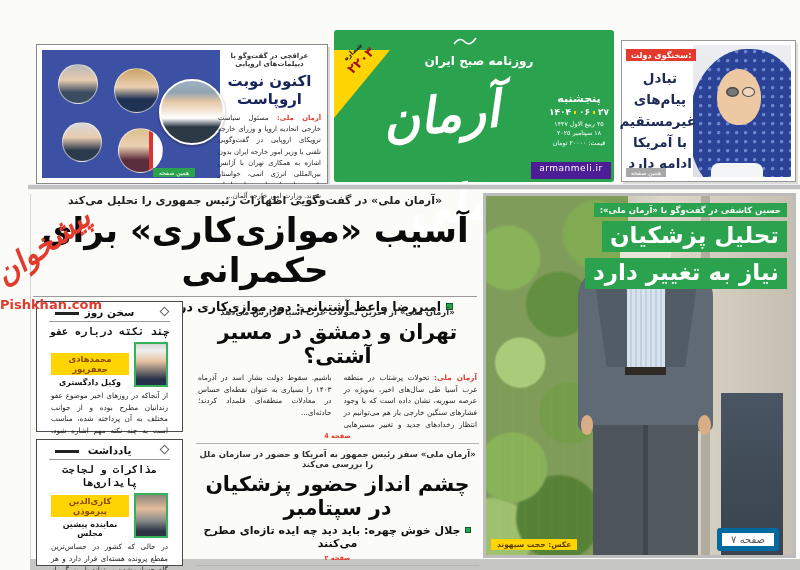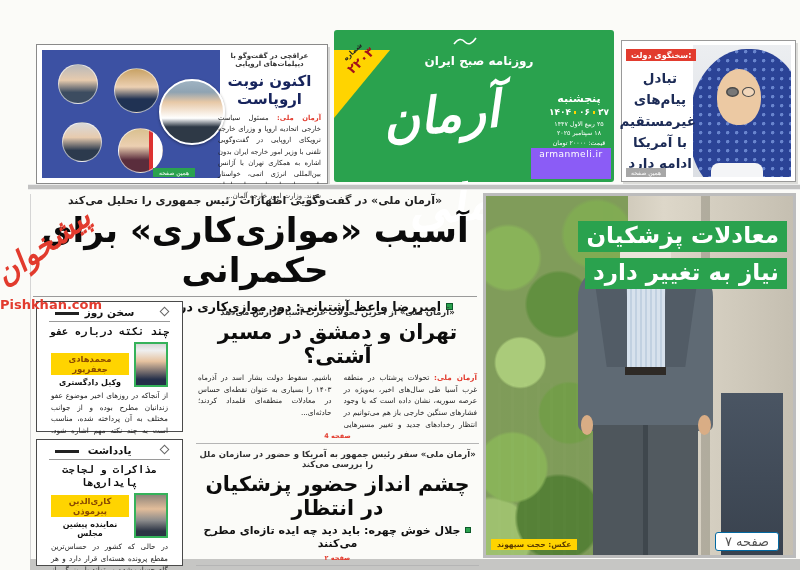--- a/index.html
+++ b/index.html
@@ -56,22 +56,22 @@
   .mast-logo { position:absolute; left:2px; top:40px; width:212px; height:110px;
     color:#fff; font-size:50px; font-weight:900; font-style:italic; text-align:center;
     transform:rotate(-6deg); letter-spacing:-2px; line-height:1.8; }
   .mast-date { position:absolute; right:5px; top:62px; width:60px; text-align:center;
     color:#fff; direction:rtl; z-index:5; }
   .mast-weekday { font-size:11px; font-weight:bold; letter-spacing:2px; }
   .date-row { display:flex; justify-content:center; align-items:center; gap:3px;
     direction:rtl; font-size:9px; font-weight:bold; margin-top:2px; }
   .ydot { width:3px; height:3px; background:#ffd400; display:inline-block; }
   .mast-small { font-size:6.3px; margin-top:2.5px; }
-  .mast-site { position:absolute; right:3px; bottom:3px; width:80px; height:31px;
-    background:#8b5cf6; color:#fff; font-size:9px; line-height:13px; text-align:center;
+  .mast-site { position:absolute; right:3px; bottom:3px; width:80px; height:17px;
+    background:#4c1d95; color:#fff; font-size:9px; line-height:13px; text-align:center;
     letter-spacing:.5px; z-index:5; }
 
   
   .gov-box { left:621px; top:40px; width:175px; height:142px; background:#fff;
     border:1px solid #999; box-shadow:2px 3px 0 rgba(0,0,0,.12); }
   .gov-photo { position:absolute; right:4px; top:4px; width:98px; height:132px;
     background:linear-gradient(180deg,#eceef1,#dcdfe4); overflow:hidden; }
   .hijab { position:absolute; right:-14px; top:4px; width:116px; height:150px;
     background:radial-gradient(circle at 30% 30%, rgba(120,150,220,.8) 1.5px, transparent 2px) 0 0/9px 9px,#2b4396;
     border-radius:50% 46% 42% 46%; }
@@ -181,21 +181,21 @@
   .hand.l { left:4%; } .hand.r { right:4%; }
   .photo-kicker { position:absolute; right:6px; top:7px; background:#2aa24e; color:#fff;
     font-size:8.5px; font-weight:bold; padding:2px 6px; direction:rtl; }
   .photo-h1 { position:absolute; right:6px; top:25px; background:#2aa24e; color:#fff;
     font-size:23px; font-weight:900; padding:1px 8px 4px; direction:rtl; letter-spacing:-1px; }
   .photo-h2 { position:absolute; right:6px; top:62px; background:#2aa24e; color:#fff;
     font-size:23px; font-weight:900; padding:1px 8px 4px; direction:rtl; letter-spacing:-1px; }
   .photo-credit { position:absolute; left:5px; bottom:5px; background:#ffd400; color:#5a3a00;
     font-size:7.5px; font-weight:bold; padding:1px 6px; direction:rtl; }
   .photo-ref { position:absolute; right:14px; bottom:4px; background:#fff; color:#555;
-    font-size:13px; padding:1px 9px; border:1px solid #0369a1; border-radius:3px; direction:rtl; }
+    font-size:10px; padding:1px 9px; border:5px solid #0369a1; border-radius:3px; direction:rtl; }
 </style>
 </head>
 <body>
 
 <div class="abs wm-name">پیشخوان</div>
 <div class="abs wm-site">Pishkhan.com</div>
 
 <div class="abs euro-box">
   <div class="euro-blue">
     <span class="avatar av1"></span>
@@ -302,21 +302,21 @@
 
 <div class="abs art-col">
   <div class="art">
     <div class="art-kicker">«آرمان ملی» از آخرین تحولات غرب آسیا گزارش می‌دهد</div>
     <div class="art-headline">تهران و دمشق در مسیر آشتی؟</div>
     <div class="art-body"><span class="lead-red">آرمان ملی:</span> <span>تحولات پرشتاب در منطقه غرب آسیا طی سال‌های اخیر، به‌ویژه در عرصه سوریه، نشان داده است که با وجود فشارهای سنگین خارجی باز هم می‌توانیم در انتظار رخدادهای جدید و تغییر مسیرهایی باشیم. سقوط دولت بشار اسد در آذرماه ۱۴۰۳ را بسیاری به عنوان نقطه‌ای حساس در معادلات منطقه‌ای قلمداد کردند؛ حادثه‌ای...</span></div>
     <div class="art-ref">صفحه 4</div>
   </div>
   <div class="art">
     <div class="art-kicker">«آرمان ملی» سفر رئیس جمهور به آمریکا و حضور در سازمان ملل را بررسی می‌کند</div>
-    <div class="art-headline">چشم انداز حضور پزشکیان در انتظار</div>
+    <div class="art-headline">چشم انداز حضور پزشکیان در سپتامبر</div>
     <div class="art-sub"><span class="sq small"></span><span>جلال خوش چهره: باید دید چه ایده تازه‌ای مطرح می‌کنند</span></div>
     <div class="art-ref">صفحه ۲</div>
   </div>
   <div class="art">
     
     
     
     
   </div>
 </div>
@@ -334,17 +334,18 @@
     <div class="torso">
       <div class="lapel-l"></div>
       <div class="lapel-r"></div>
       <div class="shirt"></div>
       <div class="belt"></div>
     </div>
     <div class="hand l"></div>
     <div class="hand r"></div>
     <div class="legs"></div>
   </div>
-  <div class="photo-h1">معادلات پزشکیان</div>
+  <div class="photo-kicker">حسین کاشفی در گفت‌وگو با «آرمان ملی»:</div>
+  <div class="photo-h1">تحلیل پزشکیان</div>
   <div class="photo-h2">نیاز به تغییر دارد</div>
   <div class="photo-credit">عکس: حجت سپهوند</div>
   <div class="photo-ref">صفحه ۷</div>
 </div>
 
 </body></html>

